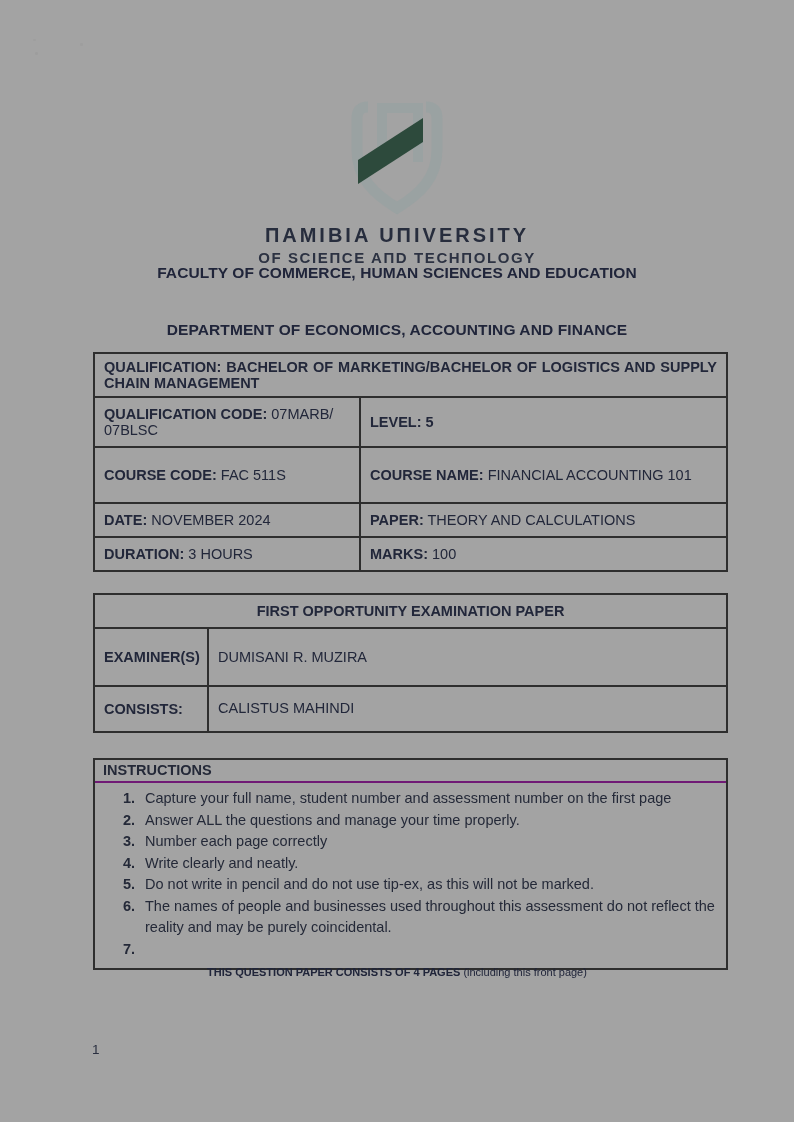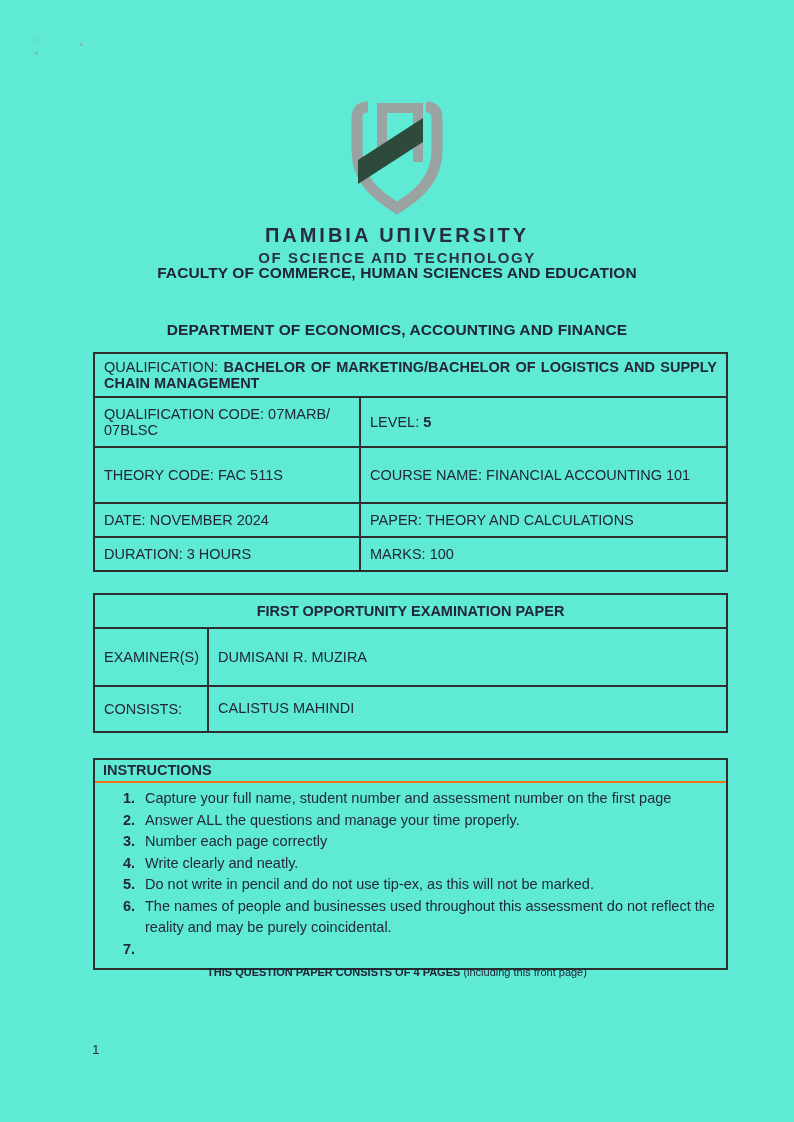--- a/index.html
+++ b/index.html
@@ -1,19 +1,19 @@
 <!DOCTYPE html>
 <html><head>
 <meta charset="utf-8">
 <style>
   html,body { margin:0; padding:0; background:#ffffff; }
   .page {
     position:relative;
     width:794px; height:1122px;
-    background:#5eead4;
+    background:#a3a3a3;
     font-family:"Liberation Sans", sans-serif;
     color:#242938;
     overflow:hidden;
   }
   .speck { position:absolute; background:#9a9a9a; border-radius:1px; }
 
   
   .logo-wrap {
     position:absolute; top:96px; left:0; width:100%;
     display:flex; flex-direction:column; align-items:center;
@@ -42,21 +42,21 @@
   table.grid {
     position:absolute; left:93px; width:635px;
     border-collapse:collapse; table-layout:fixed;
     font-size:14.5px; color:#22273a;
   }
   table.grid td {
     border:2px solid #2e2e2e;
     padding:5px 9px;
     vertical-align:middle;
   }
-  .lbl { font-weight:normal;margin-top:7px; }
+  .lbl { font-weight:bold;margin-top:7px; }
   .val { font-weight:normal; }
   .bold { font-weight:bold; }
 
   .course-table { top:352px; }
   .course-table col.c1 { width:266px; }
   .course-table td.qual-row { text-align:justify; padding:4px 9px; height:34px; }
   .course-table tr.r2 td { height:38px; }
   .course-table tr.r3 td { height:44px; }
   .course-table tr.r4 td { height:22px; }
   .course-table tr.r5 td { height:22px; }
@@ -71,21 +71,21 @@
   
   .instructions {
     position:absolute; top:758px; left:93px; width:635px;
     border:2px solid #2e2e2e;
     box-sizing:border-box;
     font-size:14.5px;
   }
   .instr-title {
     font-weight:bold; font-size:14.5px;
     padding:2px 8px 3px 8px;
-    border-bottom:2px solid #f97316;
+    border-bottom:2px solid #701a75;
   }
   .instr-items { padding:5px 8px 8px 14px; }
   .instr-item { display:flex; line-height:21.5px; }
   .instr-num { flex:none; width:26px; text-align:right; font-weight:bold; margin-right:10px; }
   .instr-text { }
 
   
   .footer {
     position:absolute; top:966px; left:0; width:100%;
     text-align:center; font-size:11px; color:#20253a;
@@ -134,21 +134,21 @@
         <span class="lbl">QUALIFICATION CODE:</span>
         <span class="val">07MARB/ 07BLSC</span>
       </td>
       <td>
         <span class="lbl">LEVEL:</span>
         <span class="val bold">5</span>
       </td>
     </tr>
     <tr class="r3">
       <td>
-        <span class="lbl">THEORY CODE:</span>
+        <span class="lbl">COURSE CODE:</span>
         <span class="val">FAC 511S</span>
       </td>
       <td>
         <span class="lbl">COURSE NAME:</span>
         <span class="val">FINANCIAL ACCOUNTING 101</span>
       </td>
     </tr>
     <tr class="r4">
       <td>
         <span class="lbl">DATE:</span>

